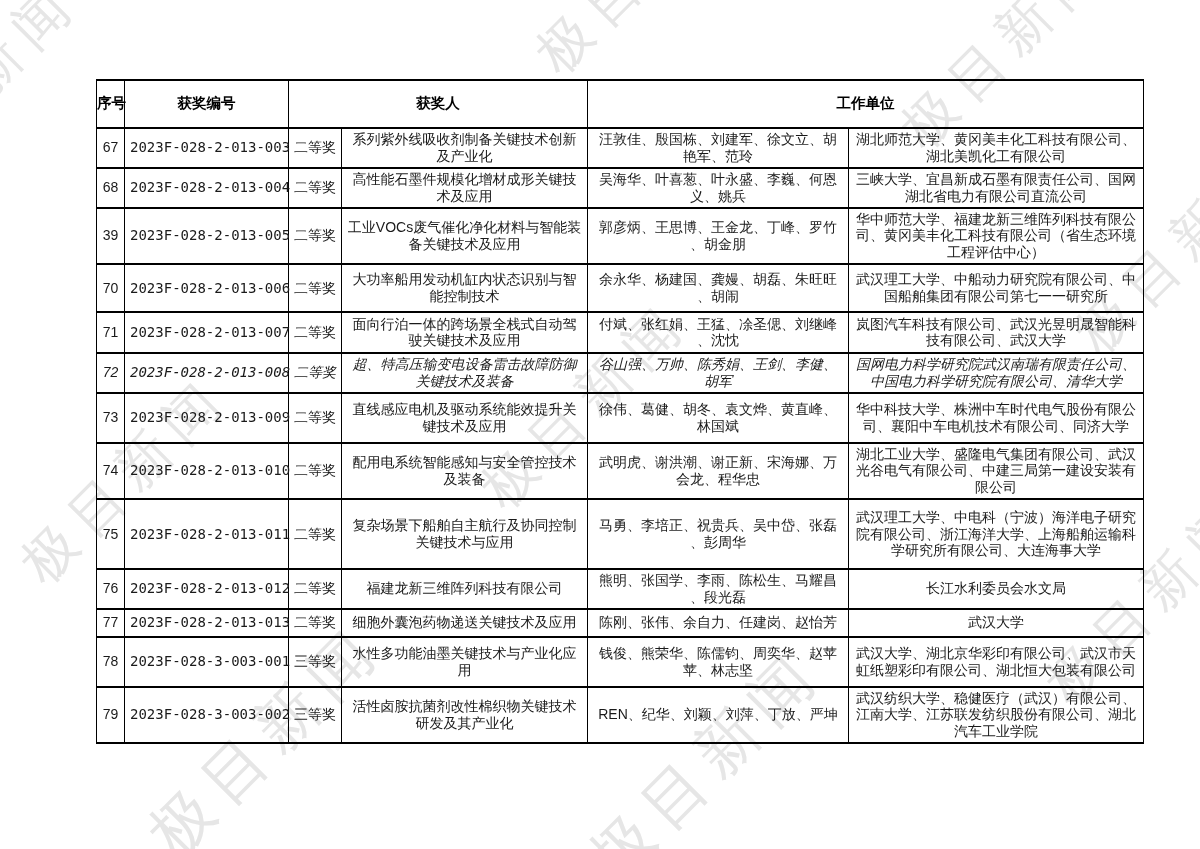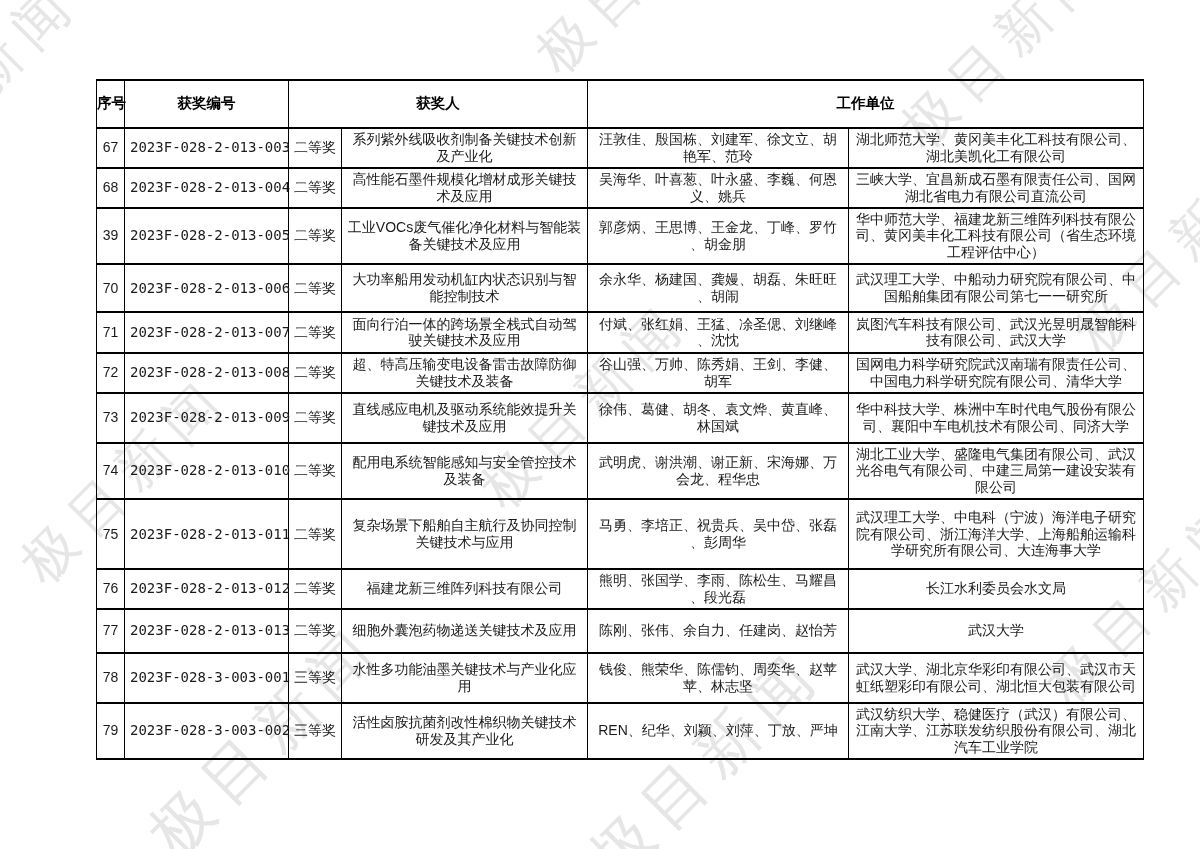--- a/index.html
+++ b/index.html
@@ -140,21 +140,21 @@
           <td class="col-org">武汉理工大学、中船动力研究院有限公司、中国船舶集团有限公司第七一一研究所</td>
         </tr>
         <tr style="height: 41px;">
           <td class="col-seq">71</td>
           <td class="col-code">2023F-028-2-013-007</td>
           <td class="col-level">二等奖</td>
           <td class="col-project">面向行泊一体的跨场景全栈式自动驾驶关键技术及应用</td>
           <td class="col-people">付斌、张红娟、王猛、凃圣偲、刘继峰、沈忱</td>
           <td class="col-org">岚图汽车科技有限公司、武汉光昱明晟智能科技有限公司、武汉大学</td>
         </tr>
-        <tr style="height: 24px;">
+        <tr style="height: 24px; font-style: italic;">
           <td class="col-seq">72</td>
           <td class="col-code">2023F-028-2-013-008</td>
           <td class="col-level">二等奖</td>
           <td class="col-project">超、特高压输变电设备雷击故障防御关键技术及装备</td>
           <td class="col-people">谷山强、万帅、陈秀娟、王剑、李健、胡军</td>
           <td class="col-org">国网电力科学研究院武汉南瑞有限责任公司、中国电力科学研究院有限公司、清华大学</td>
         </tr>
         <tr style="height: 50px;">
           <td class="col-seq">73</td>
           <td class="col-code">2023F-028-2-013-009</td>
@@ -180,21 +180,21 @@
           <td class="col-org">武汉理工大学、中电科（宁波）海洋电子研究院有限公司、浙江海洋大学、上海船舶运输科学研究所有限公司、大连海事大学</td>
         </tr>
         <tr style="height: 38px;">
           <td class="col-seq">76</td>
           <td class="col-code">2023F-028-2-013-012</td>
           <td class="col-level">二等奖</td>
           <td class="col-project">福建龙新三维阵列科技有限公司</td>
           <td class="col-people">熊明、张国学、李雨、陈松生、马耀昌、段光磊</td>
           <td class="col-org">长江水利委员会水文局</td>
         </tr>
-        <tr style="height: 44px;">
+        <tr style="height: 28px;">
           <td class="col-seq">77</td>
           <td class="col-code">2023F-028-2-013-013</td>
           <td class="col-level">二等奖</td>
           <td class="col-project">细胞外囊泡药物递送关键技术及应用</td>
           <td class="col-people">陈刚、张伟、余自力、任建岗、赵怡芳</td>
           <td class="col-org">武汉大学</td>
         </tr>
         <tr style="height: 50px;">
           <td class="col-seq">78</td>
           <td class="col-code">2023F-028-3-003-001</td>

